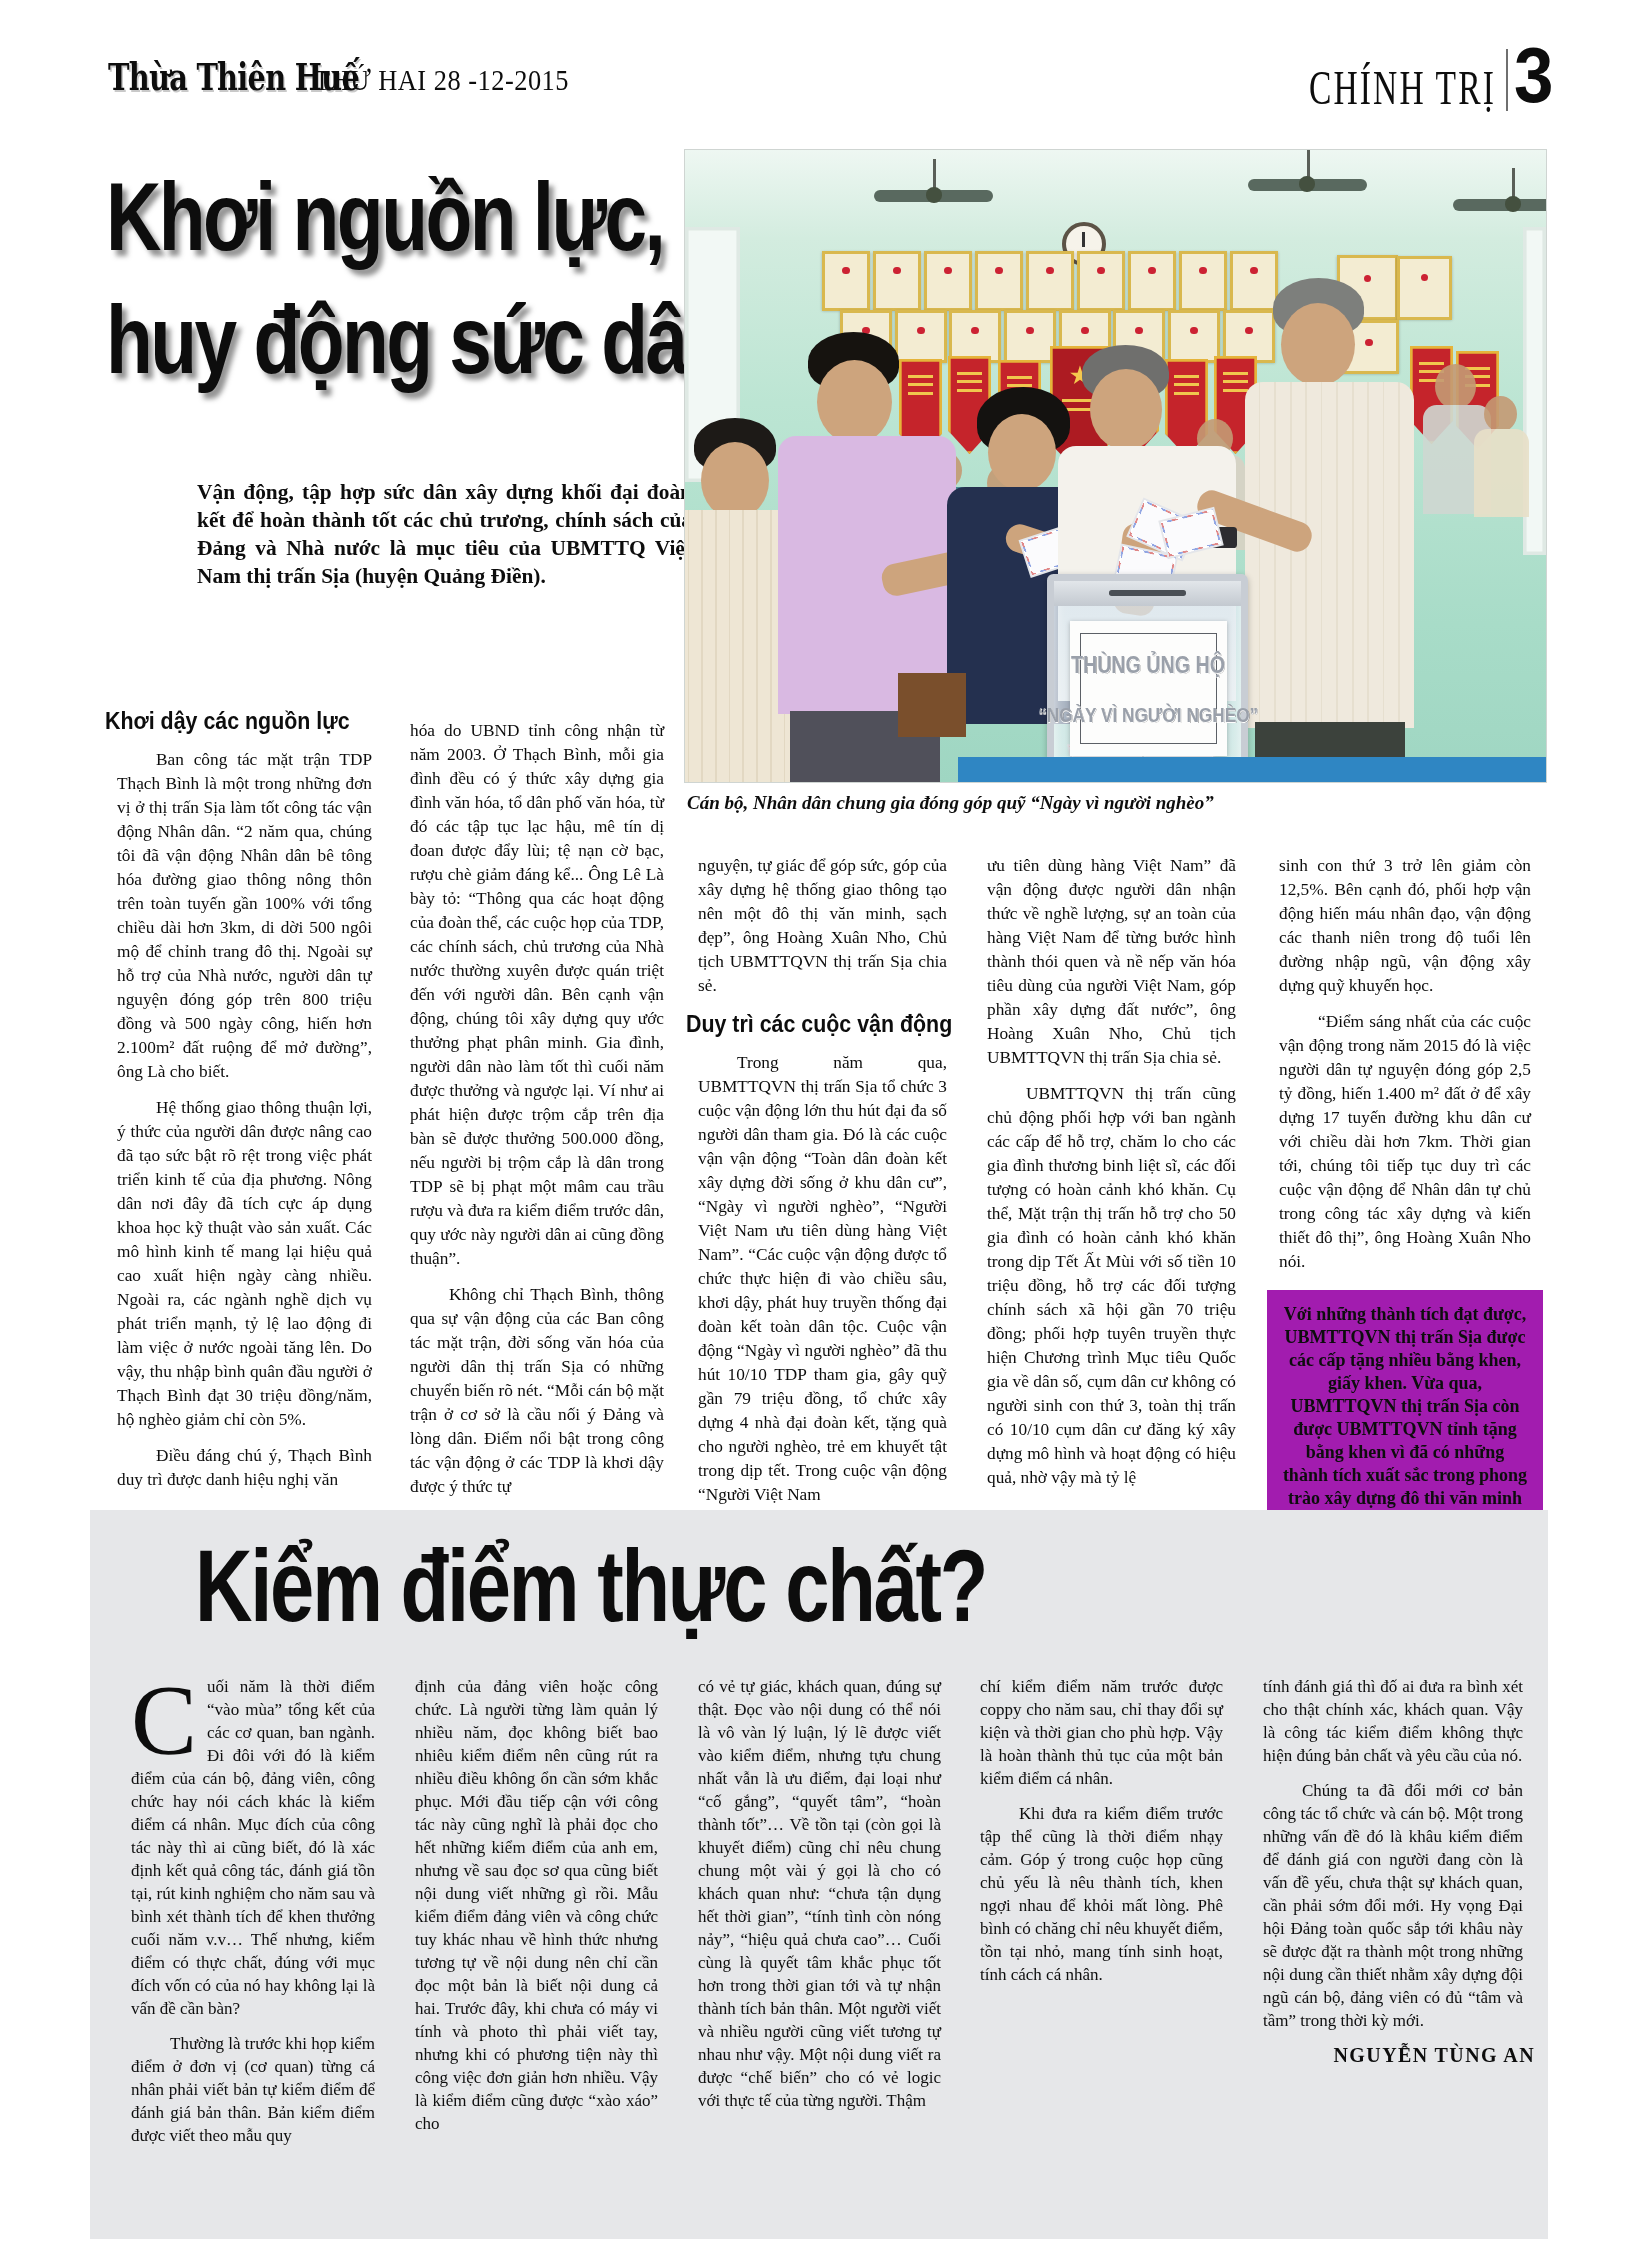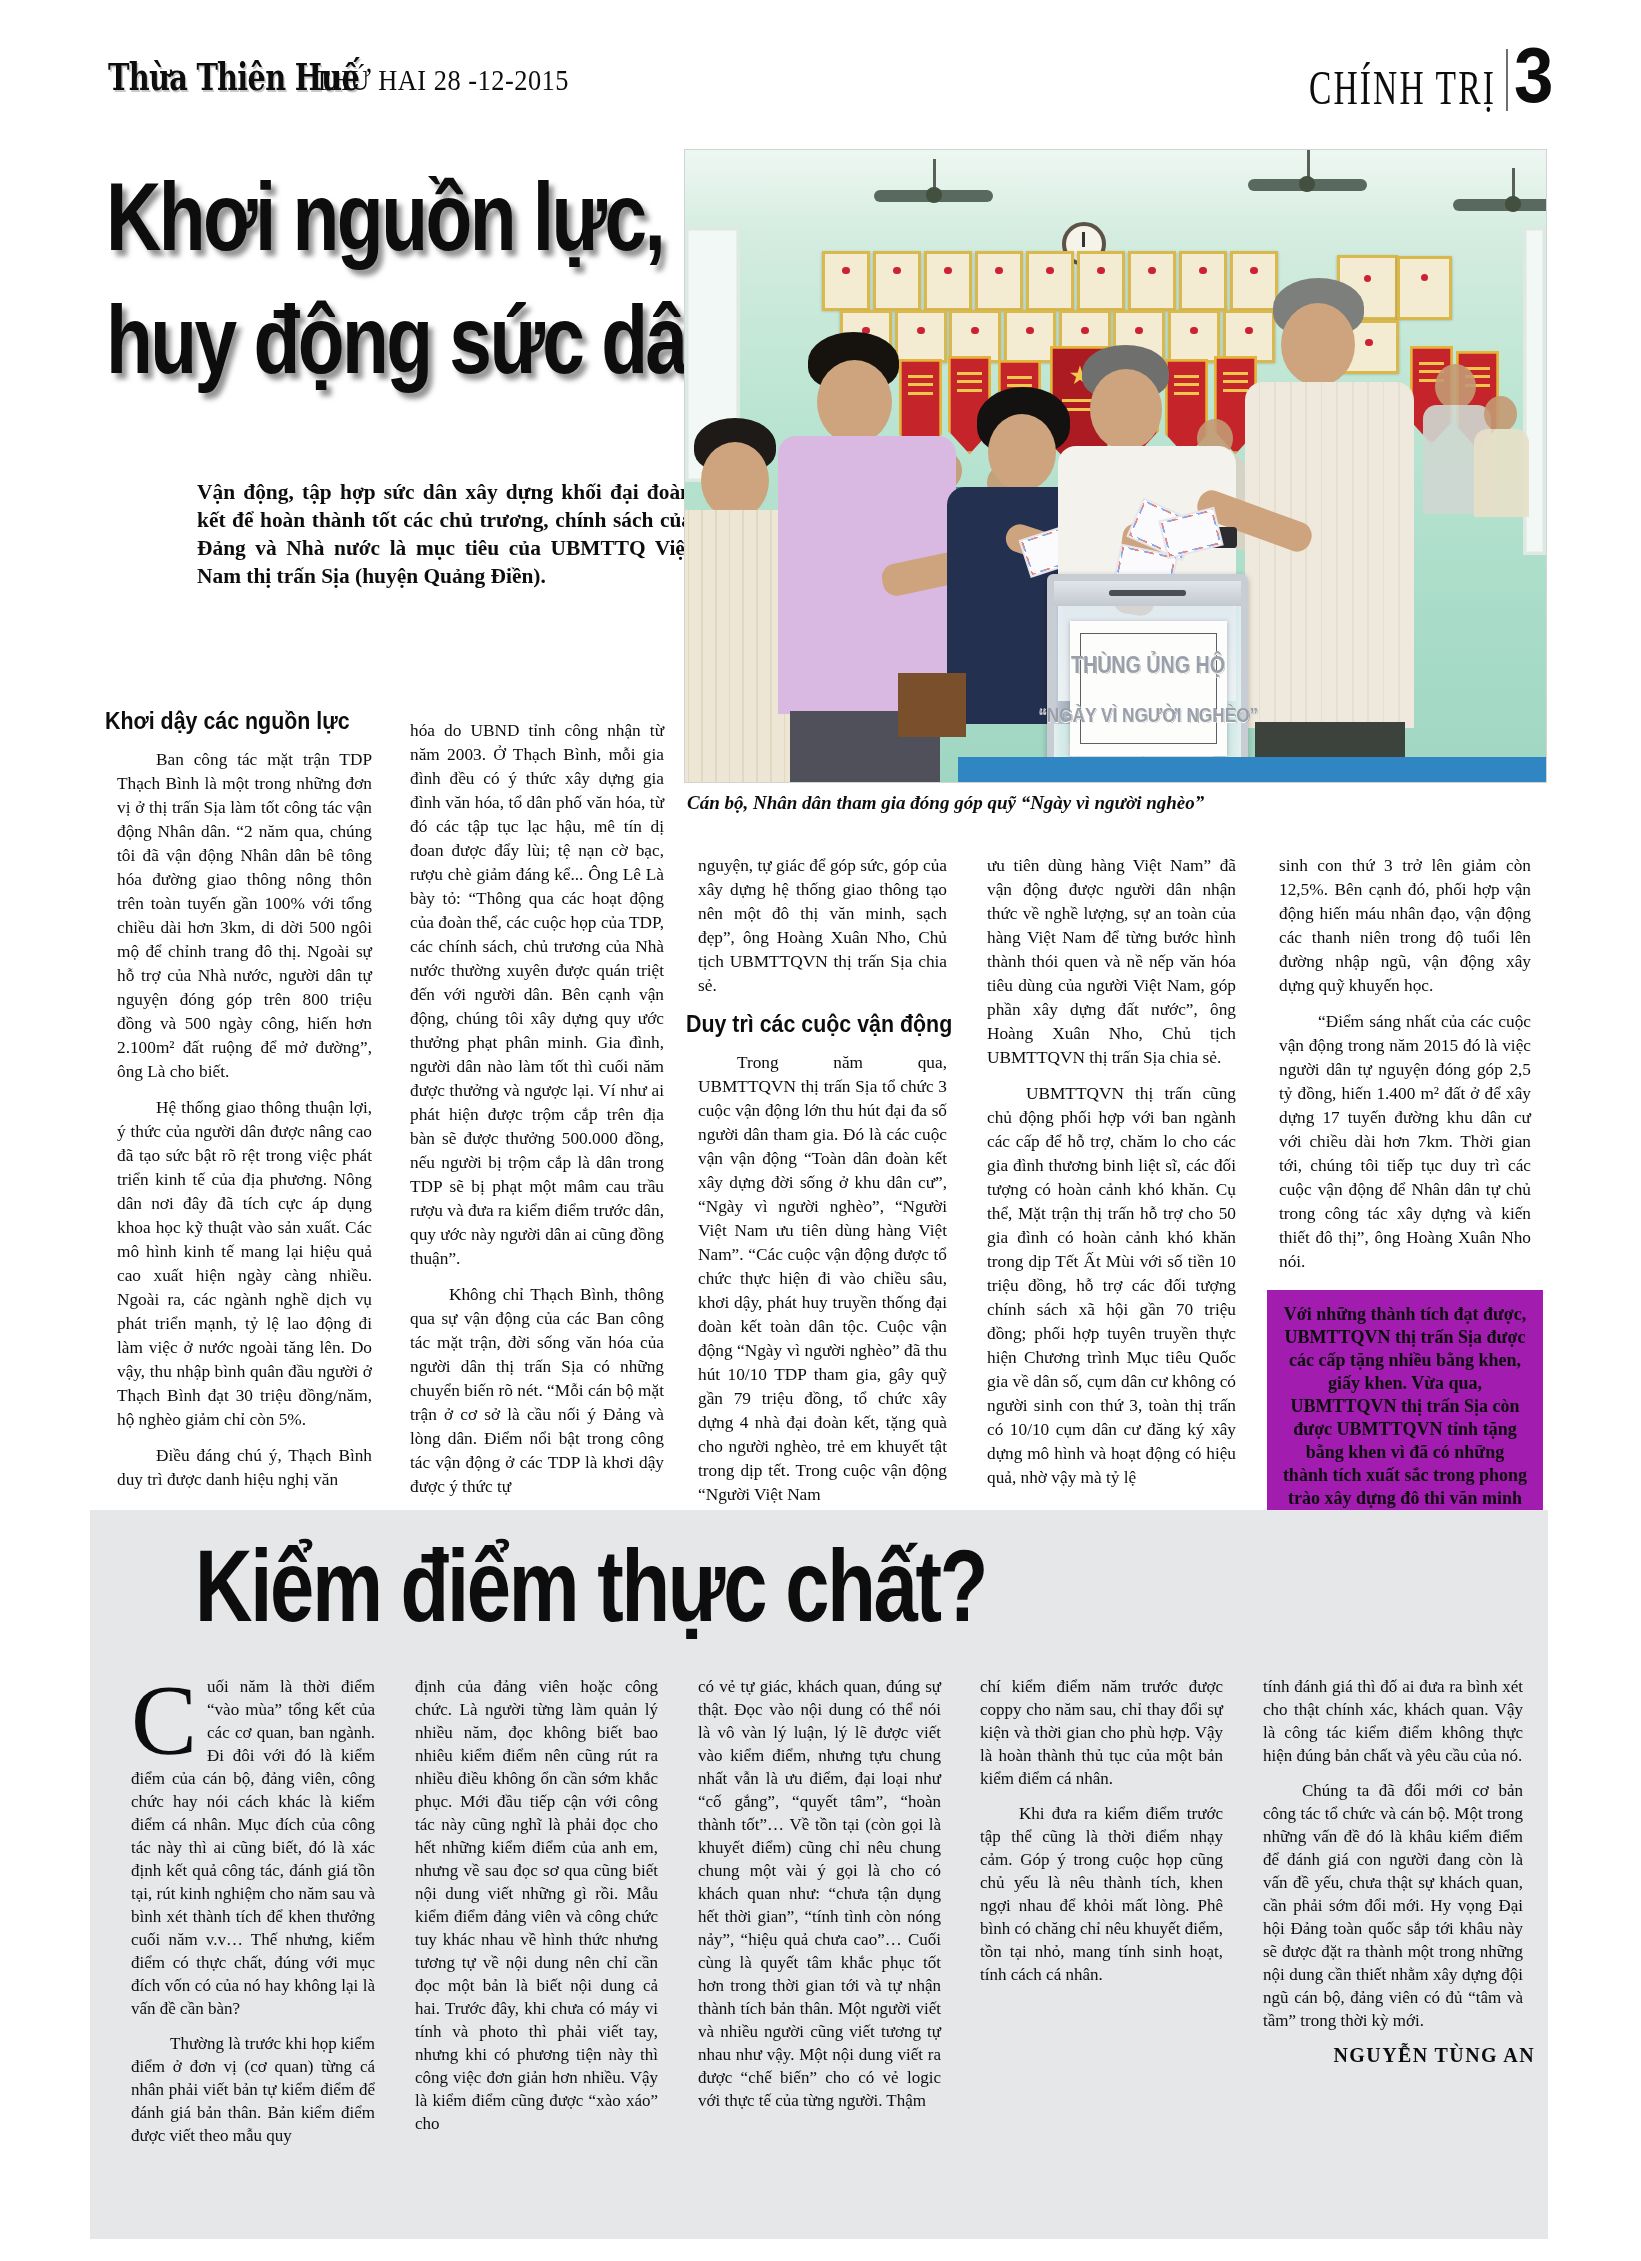--- a/index.html
+++ b/index.html
@@ -308,21 +308,21 @@
         <div id="donation-sign-border">
           <div class="sign-line" id="sign-line1">THÙNG ỦNG HỘ</div>
           <div class="sign-line" id="sign-line2">“NGÀY VÌ NGƯỜI NGHÈO”</div>
         </div>
       </div>
     </div>
     <div class="abs" id="desk-wood"></div>
     <div class="abs" id="table-strip"></div>
   </div>
 
-  <div class="abs" id="photo-caption">Cán bộ, Nhân dân tham gia đóng góp quỹ “Ngày vì người nghèo”</div>
+  <div class="abs" id="photo-caption">Cán bộ, Nhân dân chung gia đóng góp quỹ “Ngày vì người nghèo”</div>
 
   <div class="a1col" style="left:105px;width:279px;">
     <h3 class="subhead">Khơi dậy các nguồn lực</h3>
     <p class="indent">Ban công tác mặt trận TDP Thạch Bình là một trong những đơn vị ở thị trấn Sịa làm tốt công tác vận động Nhân dân. “2 năm qua, chúng tôi đã vận động Nhân dân bê tông hóa đường giao thông nông thôn trên toàn tuyến gần 100% với tổng chiều dài hơn 3km, di dời 500 ngôi mộ để chỉnh trang đô thị. Ngoài sự hỗ trợ của Nhà nước, người dân tự nguyện đóng góp trên 800 triệu đồng và 500 ngày công, hiến hơn 2.100m² đất ruộng để mở đường”, ông Là cho biết.</p>
     <p class="indent">Hệ thống giao thông thuận lợi, ý thức của người dân được nâng cao đã tạo sức bật rõ rệt trong việc phát triển kinh tế của địa phương. Nông dân nơi đây đã tích cực áp dụng khoa học kỹ thuật vào sản xuất. Các mô hình kinh tế mang lại hiệu quả cao xuất hiện ngày càng nhiều. Ngoài ra, các ngành nghề dịch vụ phát triển mạnh, tỷ lệ lao động đi làm việc ở nước ngoài tăng lên. Do vậy, thu nhập bình quân đầu người ở Thạch Bình đạt 30 triệu đồng/năm, hộ nghèo giảm chỉ còn 5%.</p>
     <p class="indent">Điều đáng chú ý, Thạch Bình duy trì được danh hiệu nghị văn</p>
   </div>
   <div class="a1col" style="left:398px;width:278px;">
     <p>hóa do UBND tỉnh công nhận từ năm 2003. Ở Thạch Bình, mỗi gia đình đều có ý thức xây dựng gia đình văn hóa, tổ dân phố văn hóa, từ đó các tập tục lạc hậu, mê tín dị đoan được đẩy lùi; tệ nạn cờ bạc, rượu chè giảm đáng kể... Ông Lê Là bày tỏ: “Thông qua các hoạt động của đoàn thể, các cuộc họp của TDP, các chính sách, chủ trương của Nhà nước thường xuyên được quán triệt đến với người dân. Bên cạnh vận động, chúng tôi xây dựng quy ước thưởng phạt phân minh. Gia đình, người dân nào làm tốt thì cuối năm được thưởng và ngược lại. Ví  như ai phát hiện được trộm cắp trên địa bàn sẽ được thưởng 500.000 đồng, nếu người bị trộm cắp là dân trong TDP sẽ bị phạt một mâm cau trầu rượu và đưa ra kiểm điểm trước dân, quy ước này người dân ai cũng đồng thuận”.</p>
     <p class="indent">Không chỉ Thạch Bình, thông qua sự vận động của các Ban công tác mặt trận, đời sống văn hóa của người dân thị trấn Sịa có những chuyển biến rõ nét. “Mỗi cán bộ mặt trận ở cơ sở là cầu nối ý Đảng và lòng dân. Điểm nổi bật trong công tác vận động ở các TDP là khơi dậy được ý thức tự</p>

